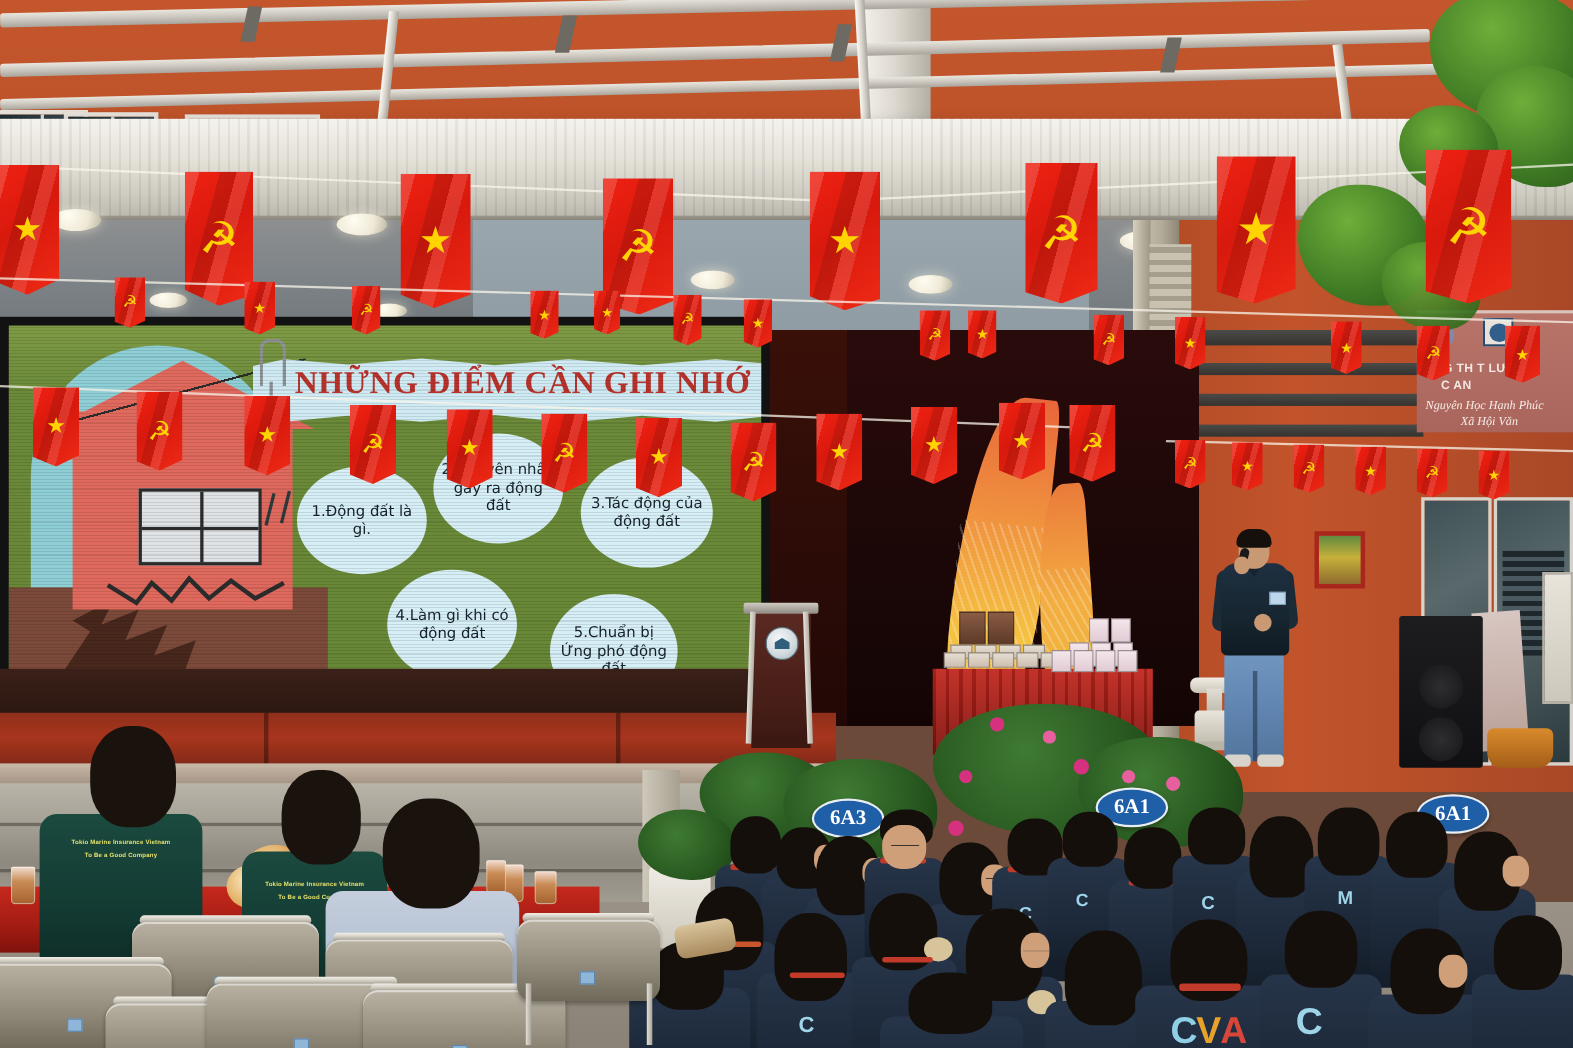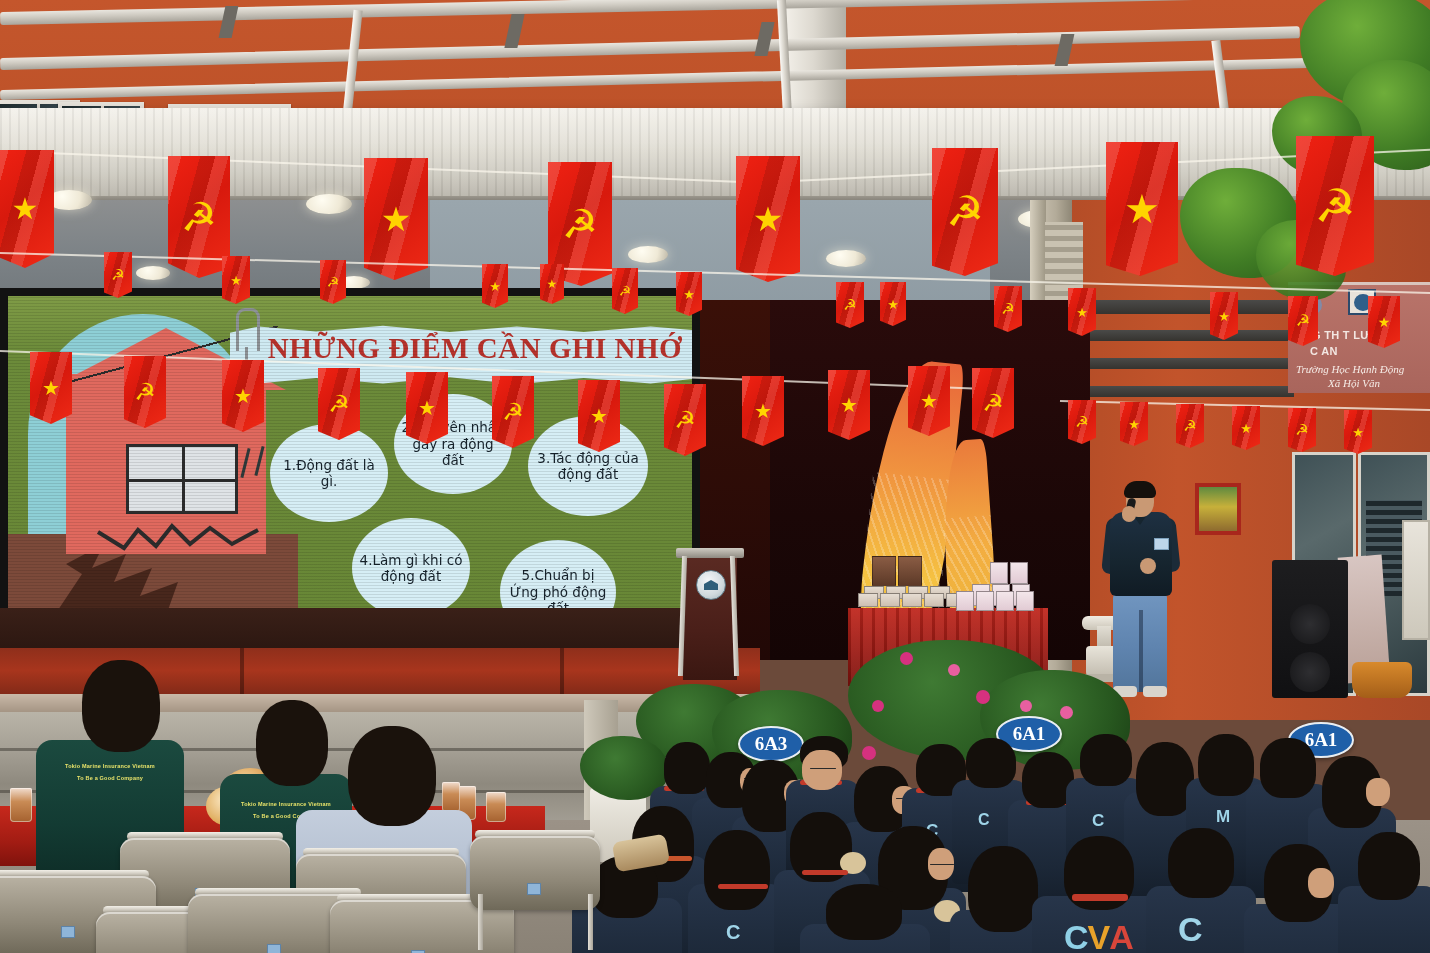--- a/index.html
+++ b/index.html
@@ -259,21 +259,21 @@
     <div class="pacone" style="top:44px;width:40px;height:40px;"></div>
     <div class="pacone" style="top:92px;width:40px;height:40px;"></div>
   </div>
   <div class="abs" style="left:1352px;top:662px;width:60px;height:36px;background:linear-gradient(#d88a2c,#a45e18);border-radius:6px 6px 14px 14px;"></div>
 
   <div class="abs banner">
     <div class="bseal"></div>
     <div class="abs" style="left:14px;top:10px;width:20px;height:20px;border-radius:50%;background:#6f93bd;opacity:.75;"></div>
     <div class="btext" style="left:6px;top:44px;">ỜNG TH       T LƯỢ</div>
     <div class="btext" style="left:22px;top:60px;">C          AN</div>
-    <div class="bscript" style="left:8px;top:78px;">Trường Học Hạnh Động</div>
+    <div class="bscript" style="left:8px;top:78px;">Nguyên Học Hạnh Phúc</div>
     <div class="bscript" style="left:40px;top:92px;">Xã Hội Văn</div>
   </div>
 
   <div class="abs treeblob" style="left:1300px;top:-10px;width:150px;height:120px;"></div>
   <div class="abs treeblob" style="left:1342px;top:60px;width:110px;height:110px;"></div>
   <div class="abs treeblob" style="left:1272px;top:96px;width:90px;height:80px;"></div>
   <div class="abs treeblob" style="left:1180px;top:168px;width:120px;height:110px;"></div>
   <div class="abs treeblob" style="left:1256px;top:220px;width:90px;height:80px;opacity:.92;"></div>
 
   <div class="abs darkdrop"></div>

